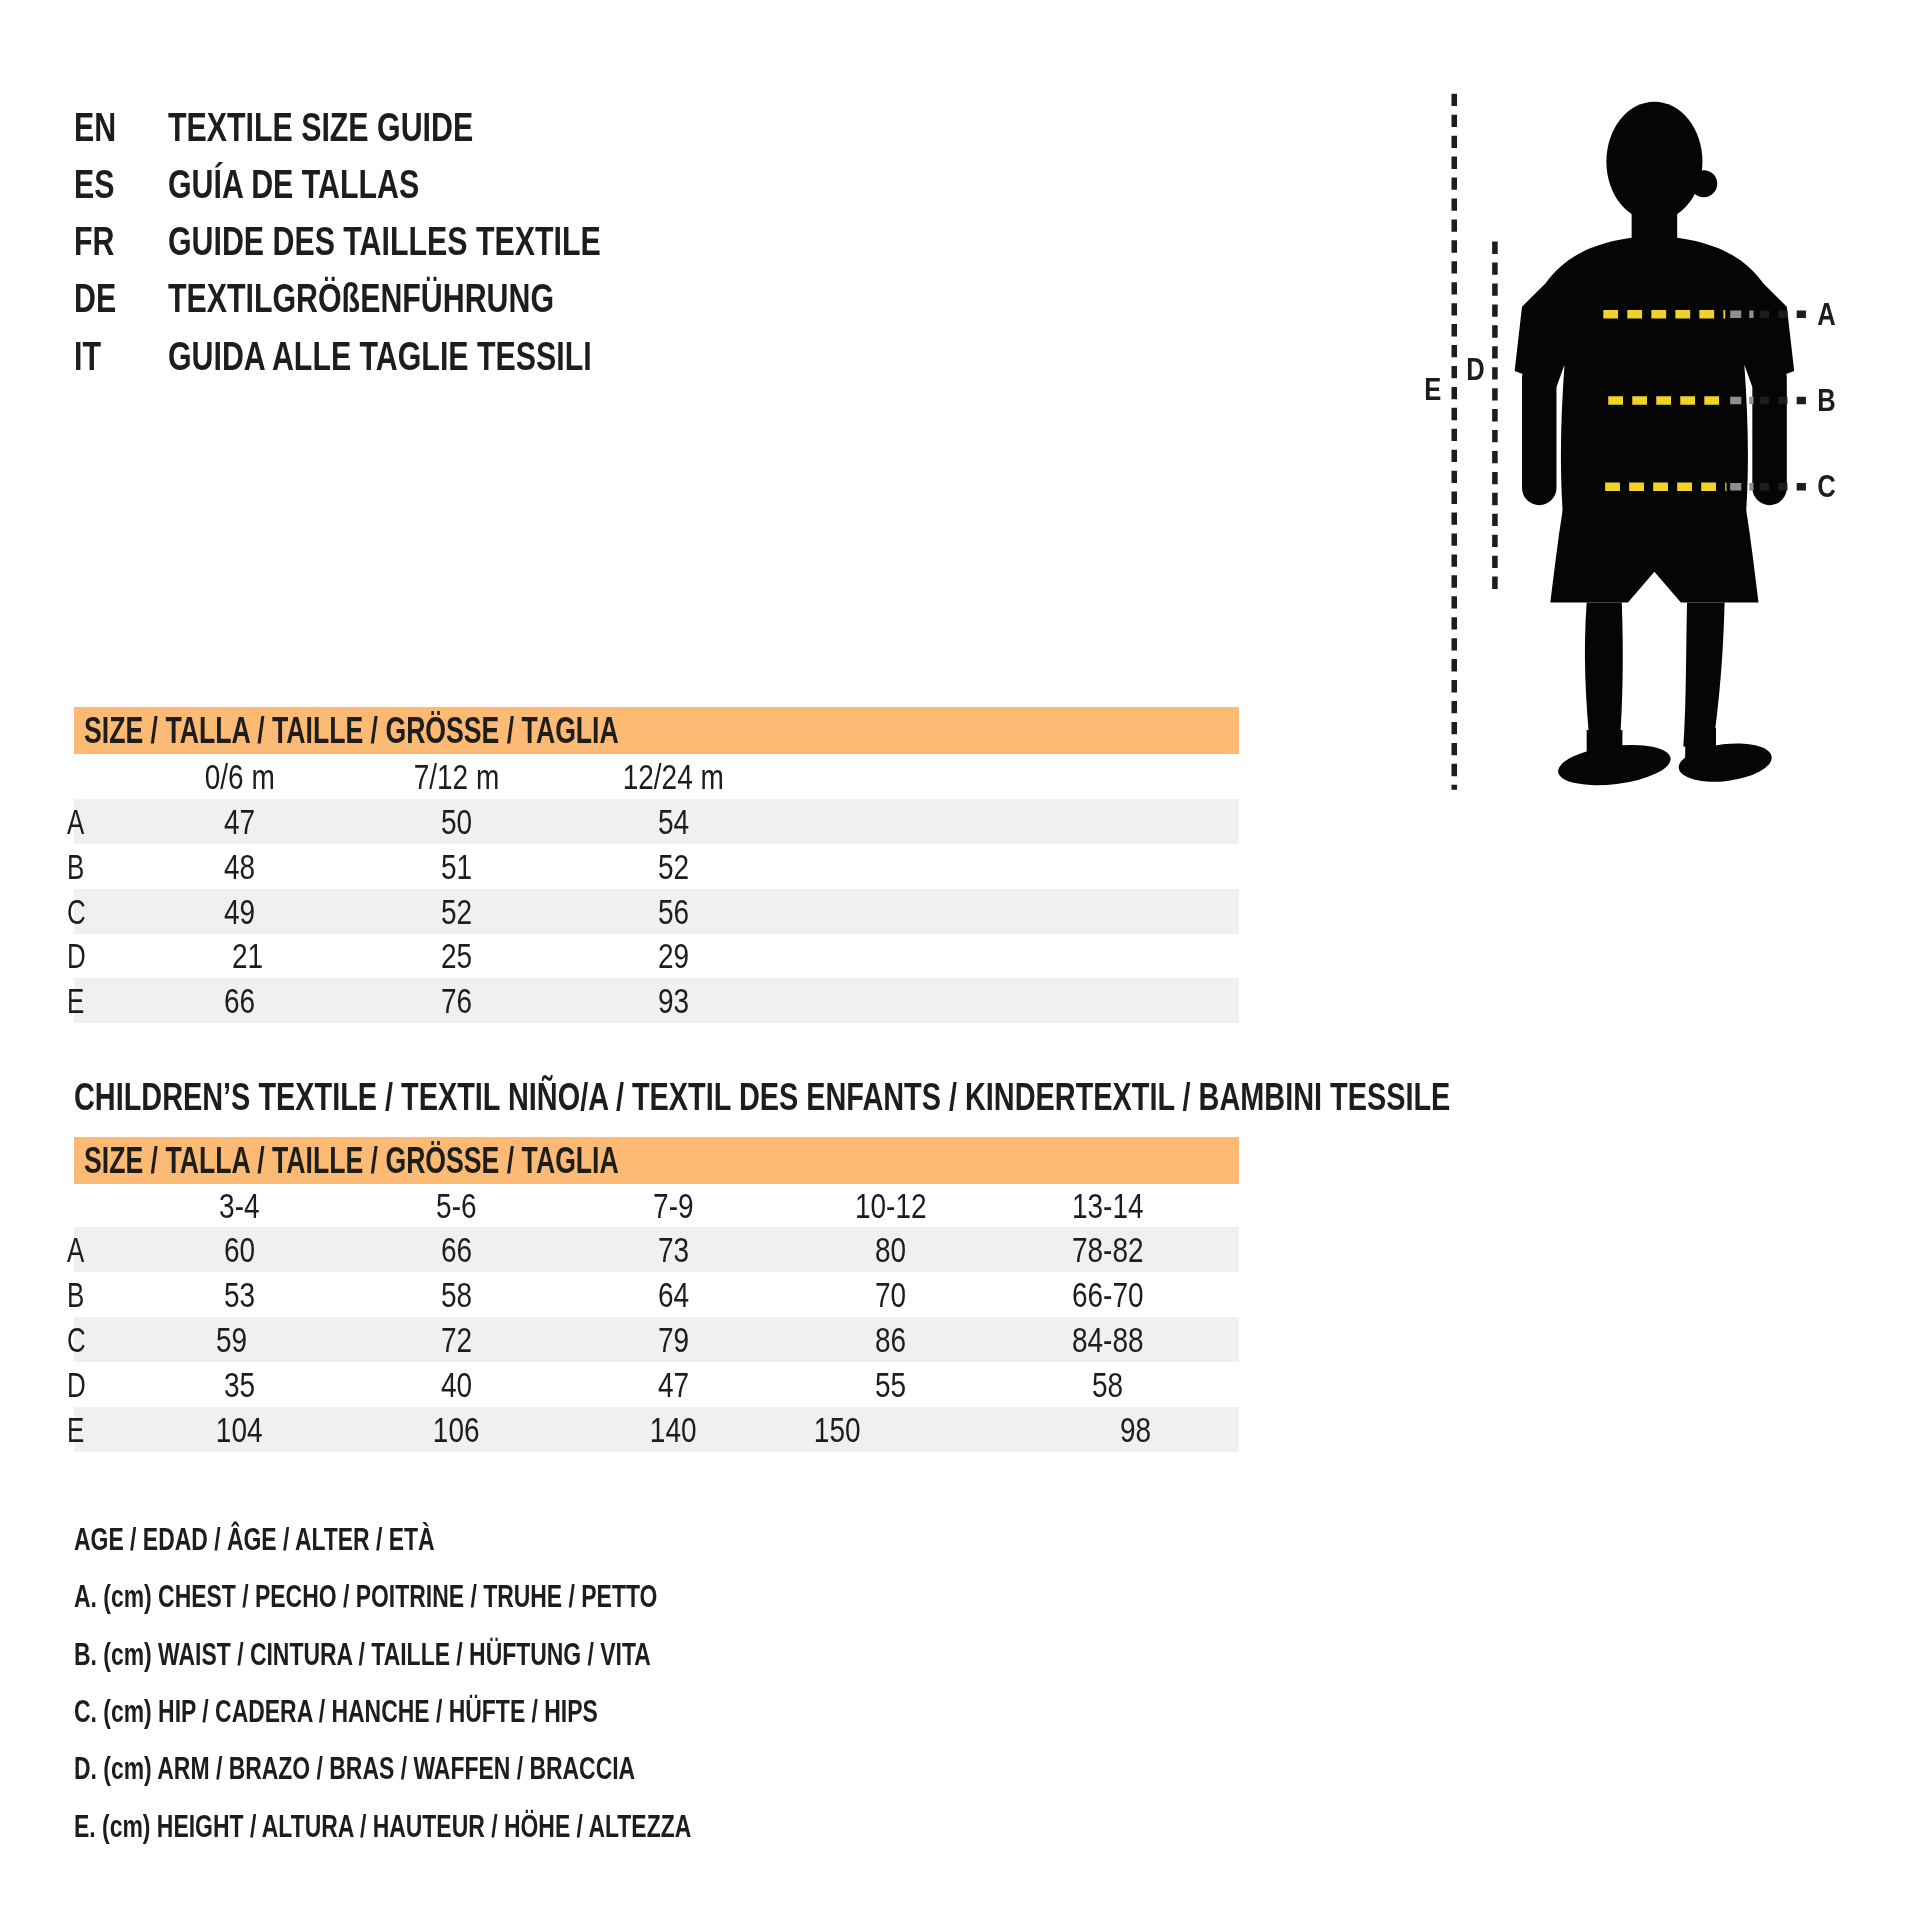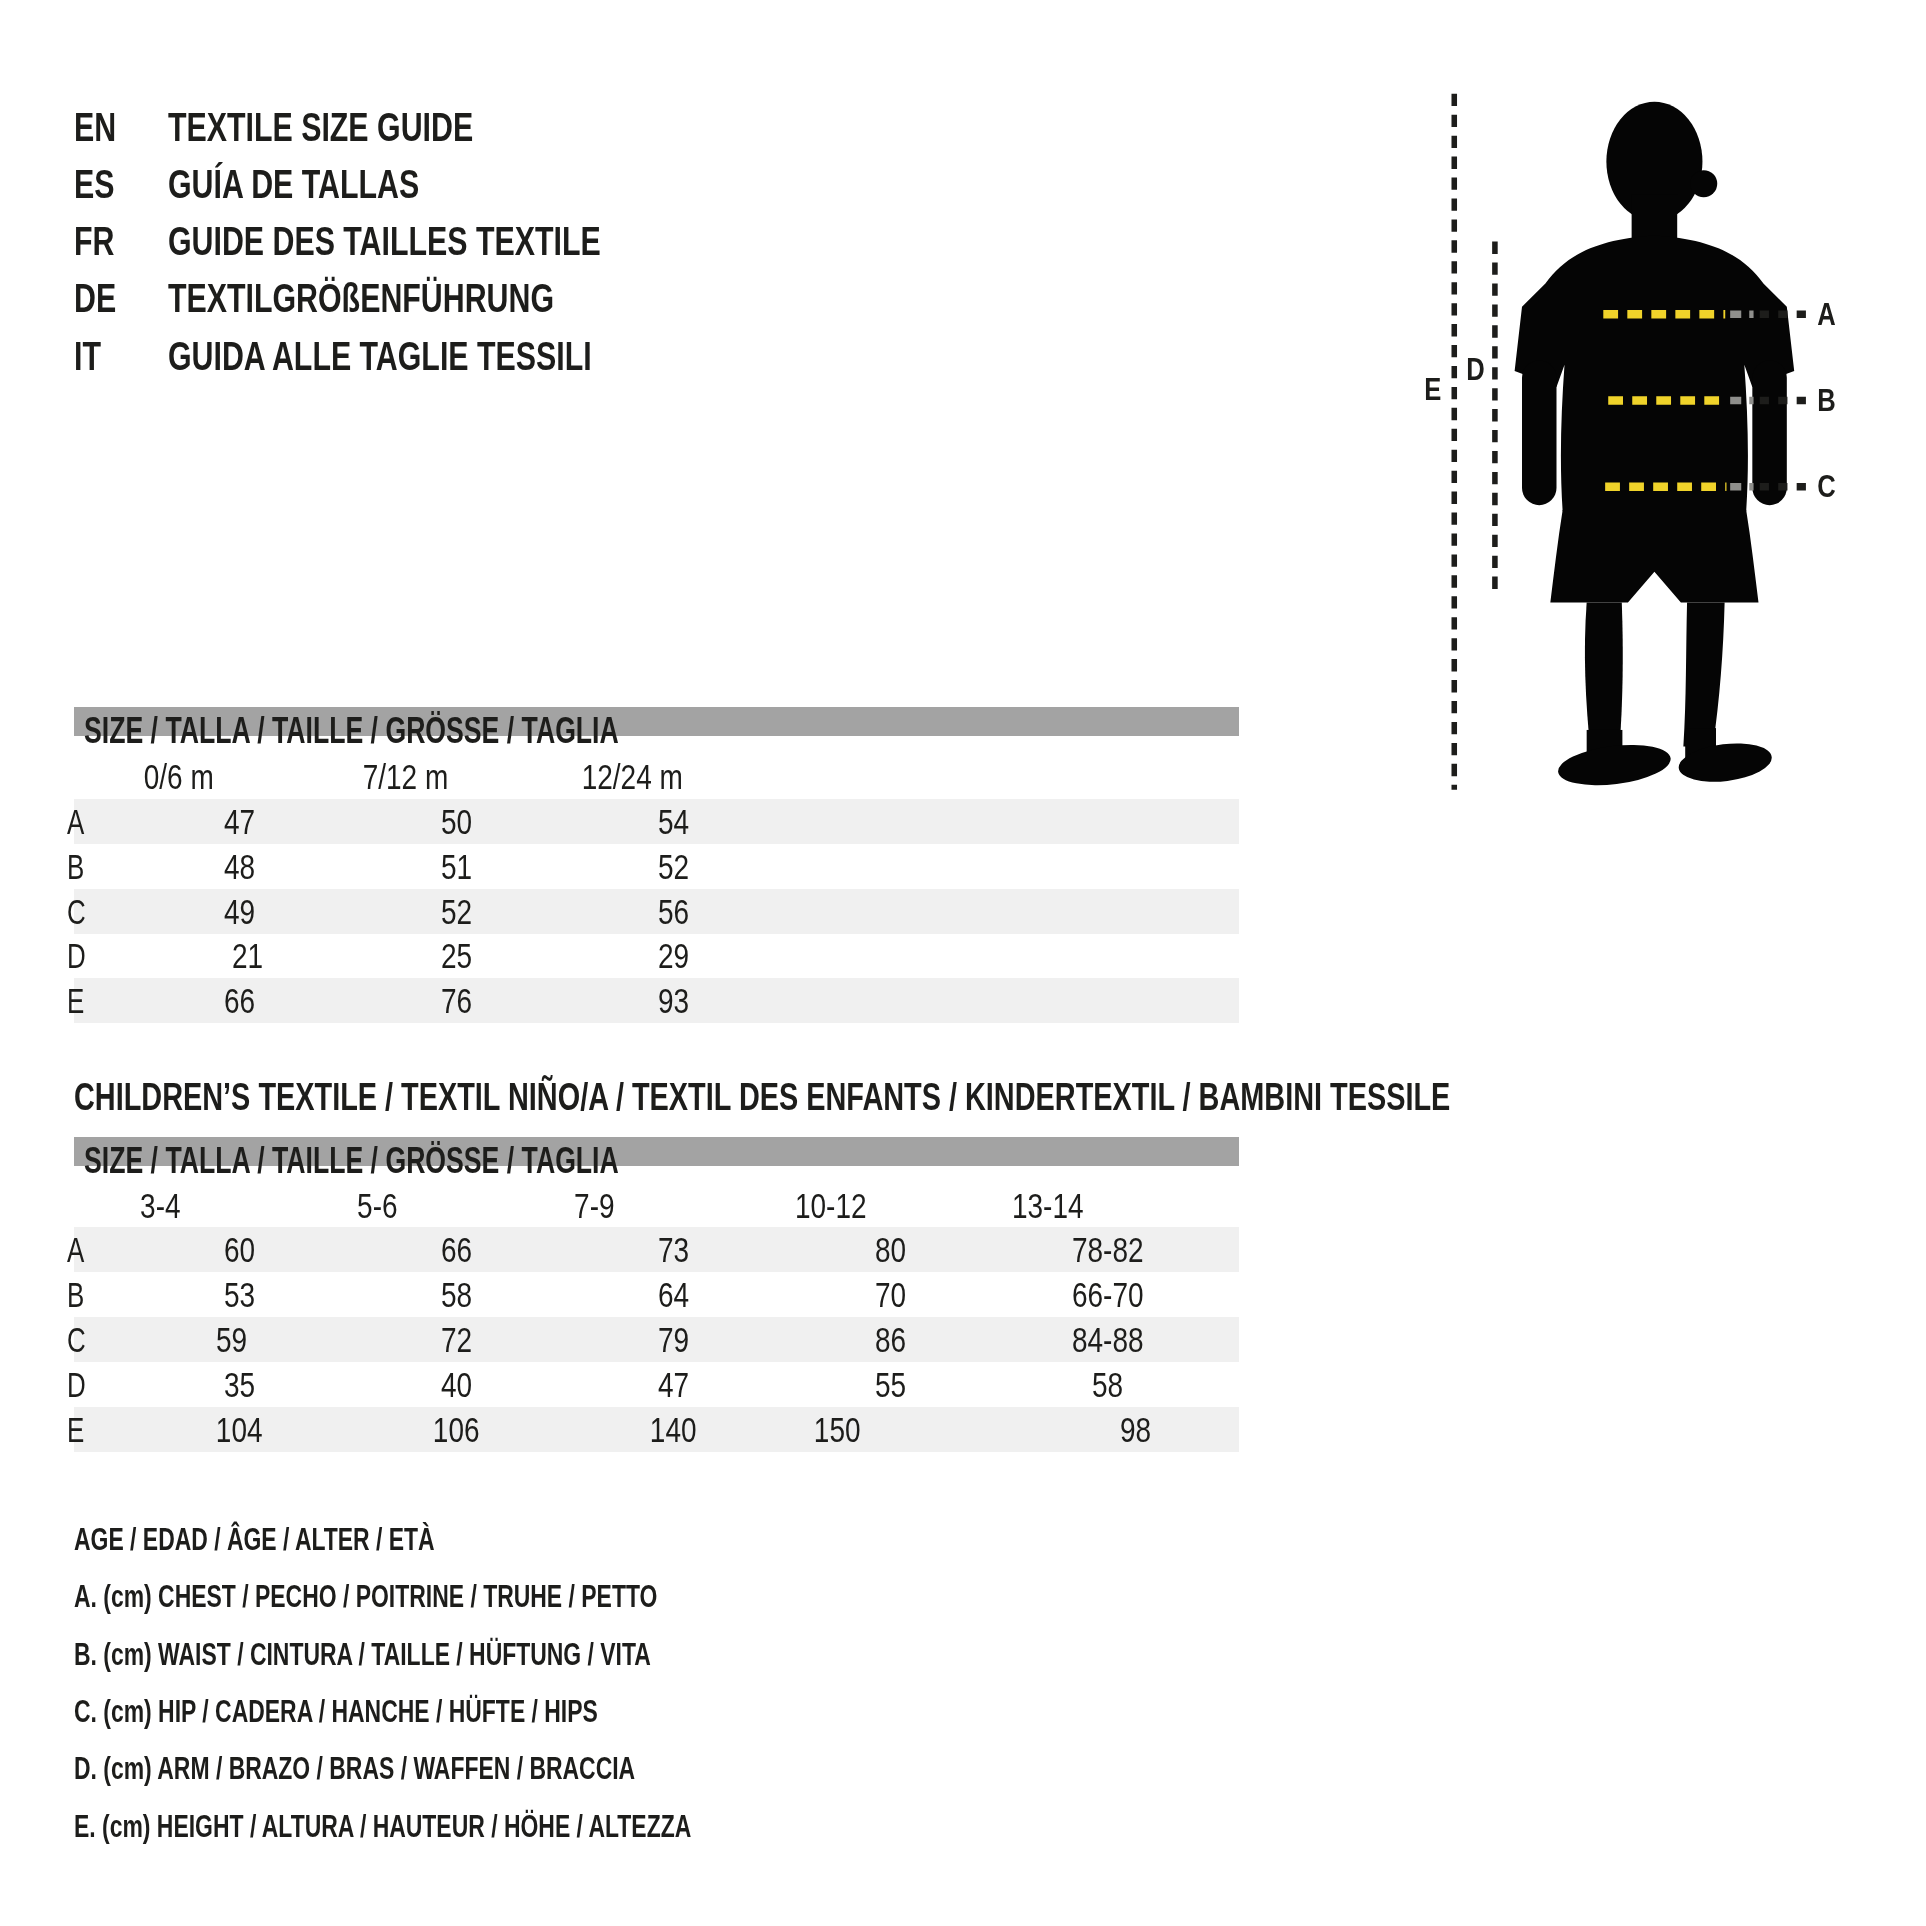--- a/index.html
+++ b/index.html
@@ -8,25 +8,25 @@
   .abs{position:absolute;}
   
   .cond{display:inline-block;transform:scaleX(0.74);transform-origin:0 50%;white-space:nowrap;}
   .condc{display:inline-block;transform:scaleX(0.80);transform-origin:50% 50%;white-space:nowrap;}
   
   .lang-code{left:74px;font-size:41px;line-height:46px;font-weight:700;}
   .lang-title{left:168px;font-size:41px;line-height:46px;font-weight:700;}
   
   .sec-heading{left:74px;font-size:39px;line-height:43px;font-weight:700;}
   
-  .sizebar{left:74px;width:1165px;height:29px;background:#a3a3a3;box-sizing:border-box;padding-left:10px;font-size:36px;line-height:47px;font-weight:700;}
+  .sizebar{left:74px;width:1165px;height:47px;background:#fdba74;box-sizing:border-box;padding-left:10px;font-size:36px;line-height:47px;font-weight:700;}
   
   .stripe{left:74px;width:1165px;height:45px;background:#f0f0f0;}
   
-  .colhead{width:209px;margin-left:-105px;text-align:left;font-size:35px;line-height:43px;font-weight:400;}
+  .colhead{width:209px;margin-left:-105px;text-align:center;font-size:35px;line-height:43px;font-weight:400;}
   .cell{width:209px;margin-left:-105px;text-align:center;font-size:35px;line-height:45px;font-weight:400;}
   .rowletter{left:67px;font-size:35px;line-height:45px;font-weight:400;}
   
   .legend-line{left:74px;font-size:31px;line-height:46px;font-weight:700;}
   
   .figlabel{width:43px;text-align:center;font-size:32px;line-height:37px;font-weight:700;}
 </style>
 </head>
 <body>
 

